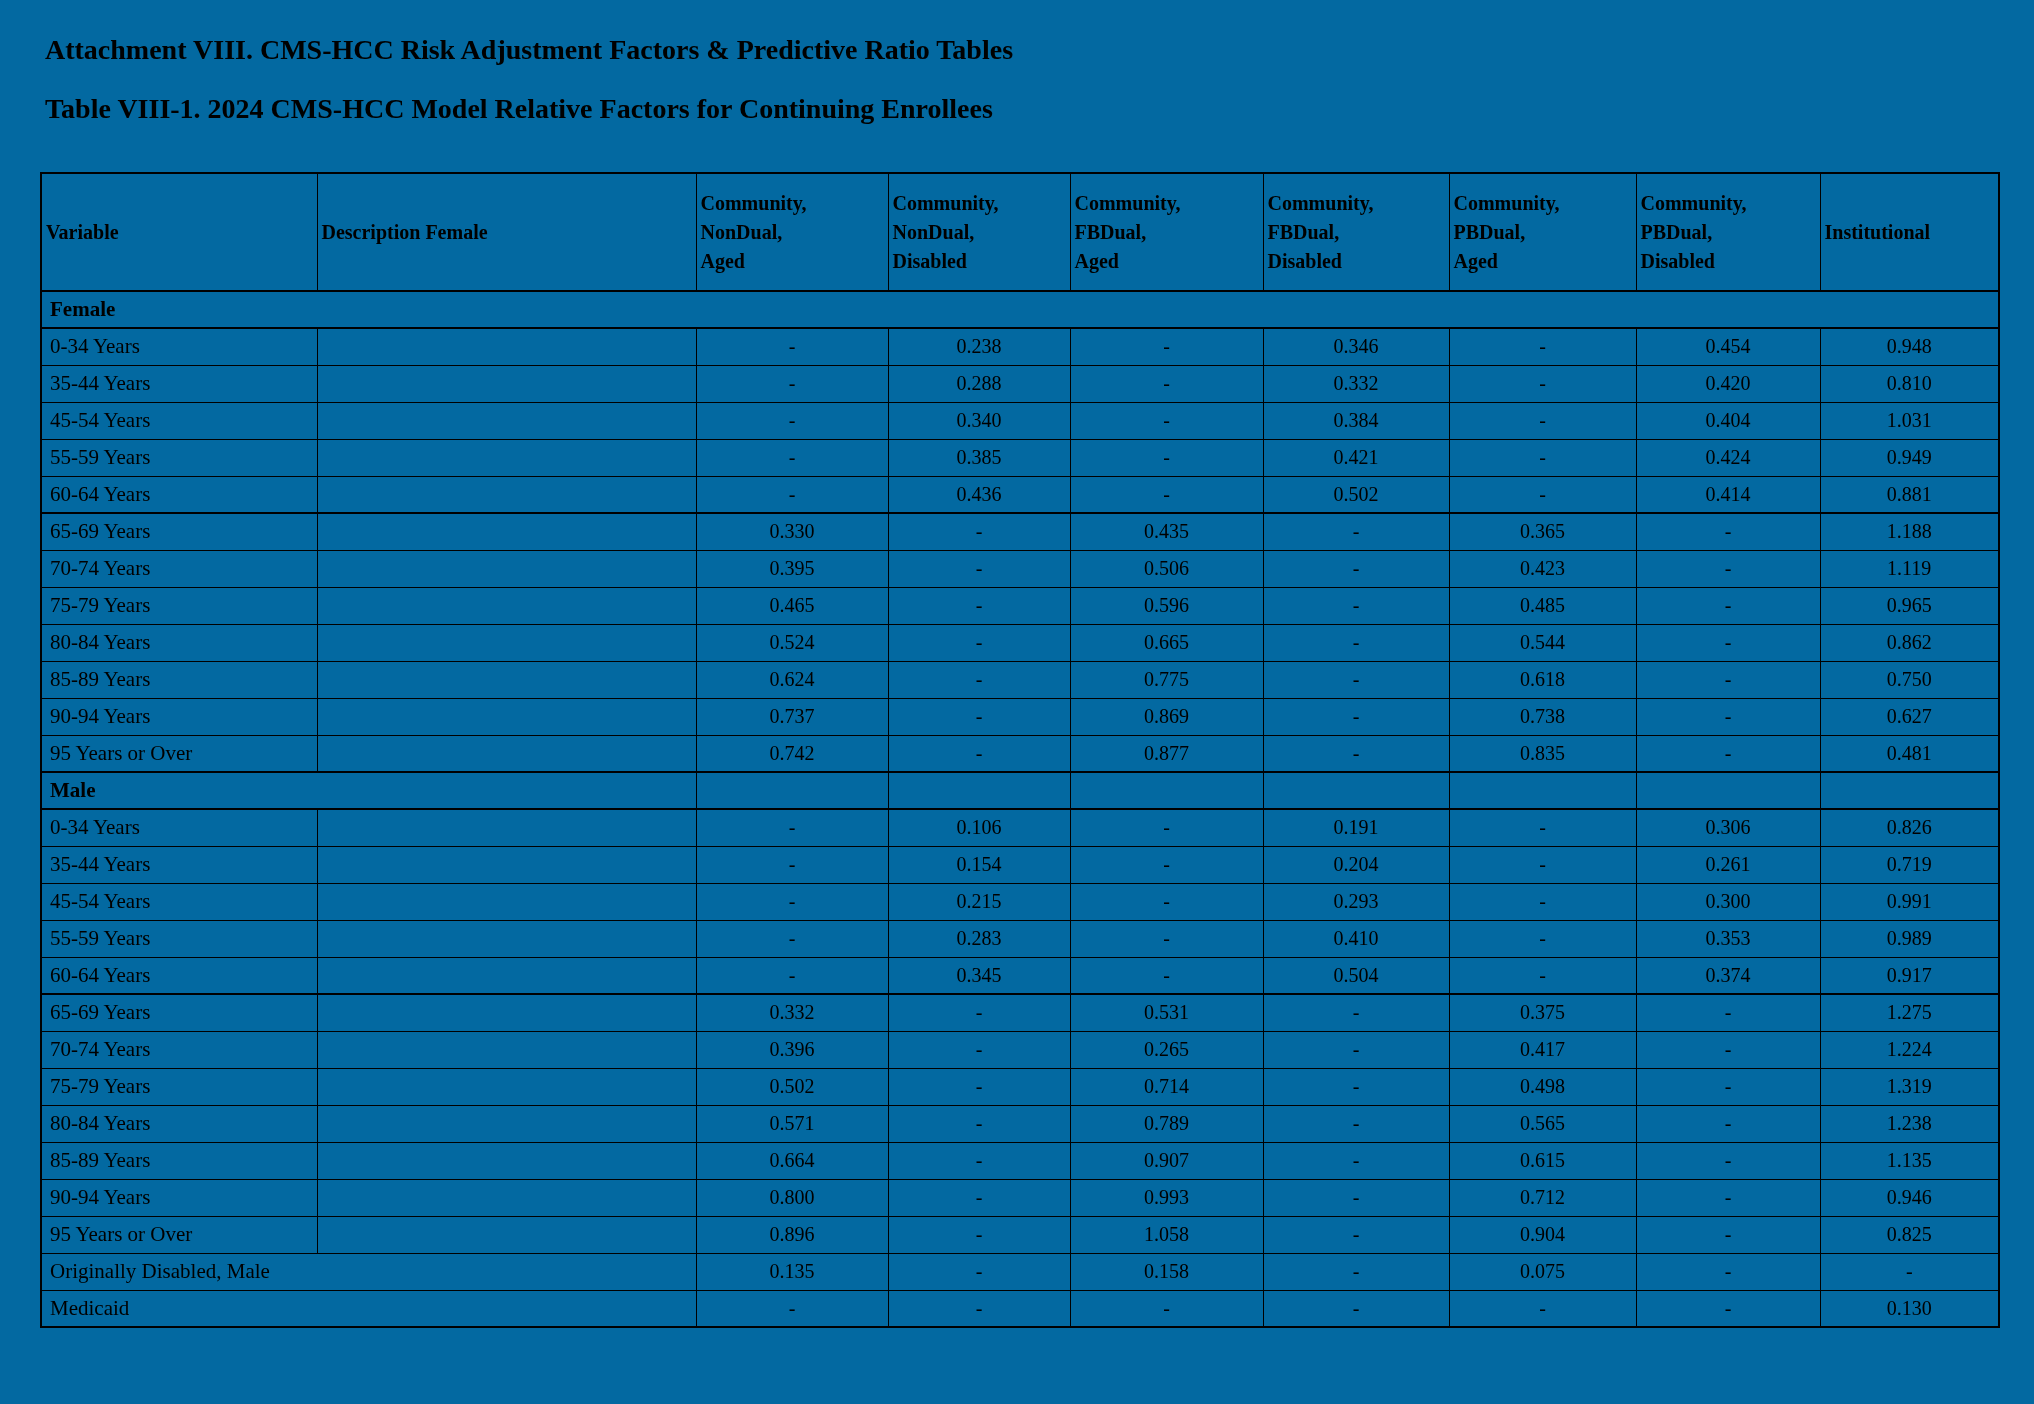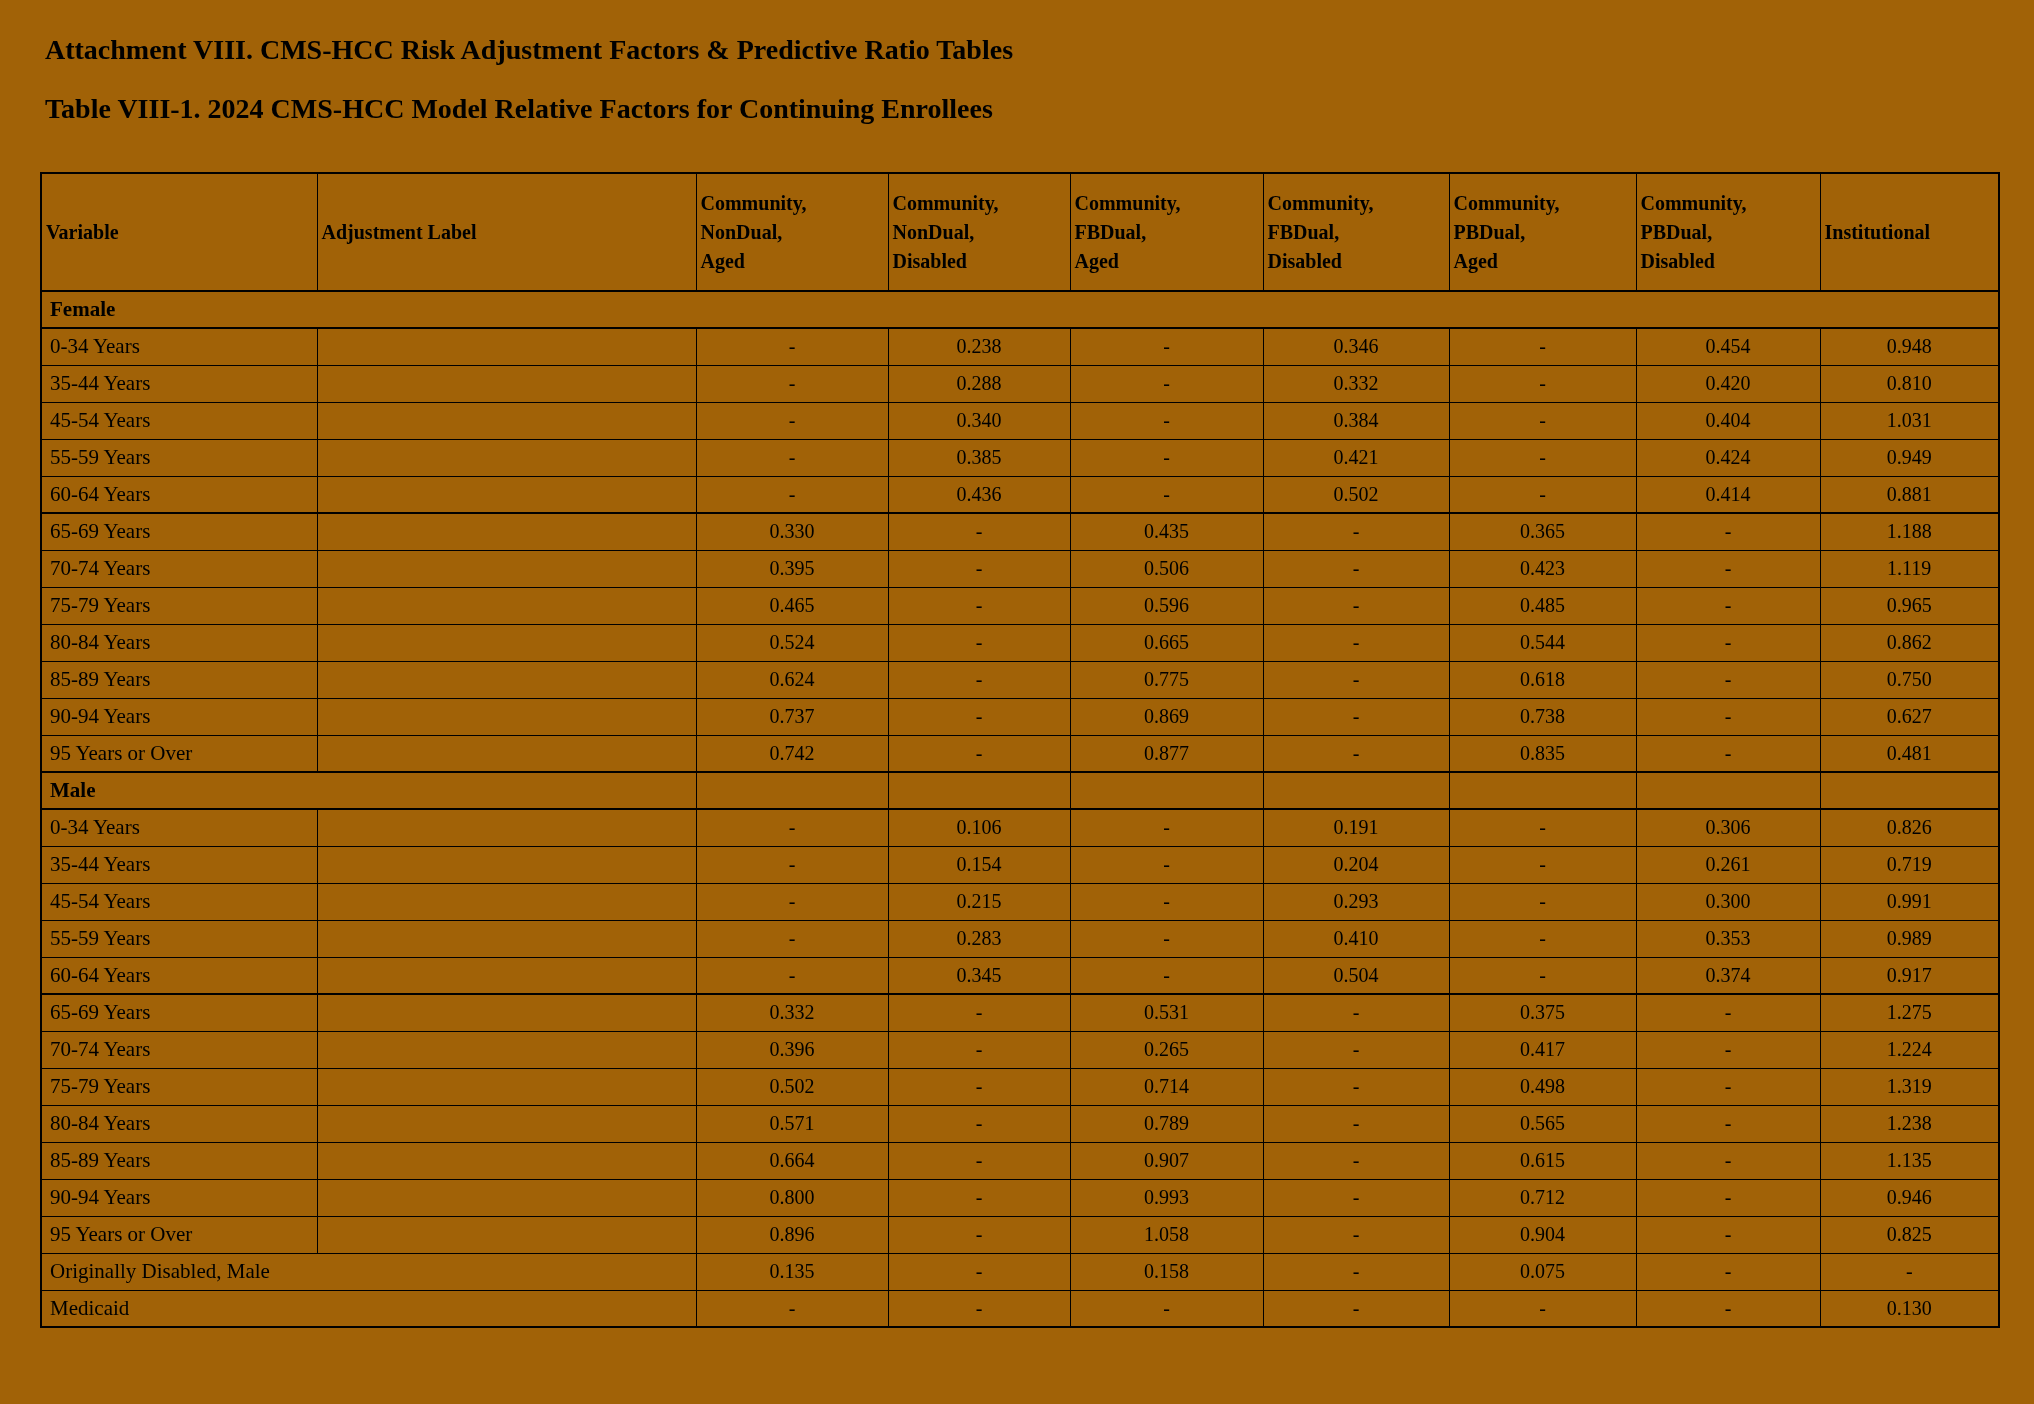--- a/index.html
+++ b/index.html
@@ -6,21 +6,21 @@
   html, body {
     margin: 0; padding: 0;
     background: #ffffff;
     color: #000000;
     font-family: "Liberation Serif", serif;
   }
   .page {
     width: 2034px;
     height: 1404px;
     padding: 34px 36px 0 40px;
-    background: #a16207;
+    background: #0369a1;
   }
   h1.doc-title {
     font-size: 28px;
     font-weight: bold;
     margin: 0 0 0 5px;
     line-height: 31px;
   }
   h2.table-title {
     font-size: 28px;
     font-weight: bold;
@@ -79,21 +79,21 @@
         <col style="width: 182px;">
         <col style="width: 193px;">
         <col style="width: 186px;">
         <col style="width: 187px;">
         <col style="width: 184px;">
         <col style="width: 179px;">
       </colgroup>
     <thead>
       <tr id="factors-header-row">
           <th class="col-header">Variable</th>
-          <th class="col-header">Adjustment Label</th>
+          <th class="col-header">Description Female</th>
           <th class="col-header">Community,
 NonDual,
 Aged</th>
           <th class="col-header">Community,
 NonDual,
 Disabled</th>
           <th class="col-header">Community,
 FBDual,
 Aged</th>
           <th class="col-header">Community,

